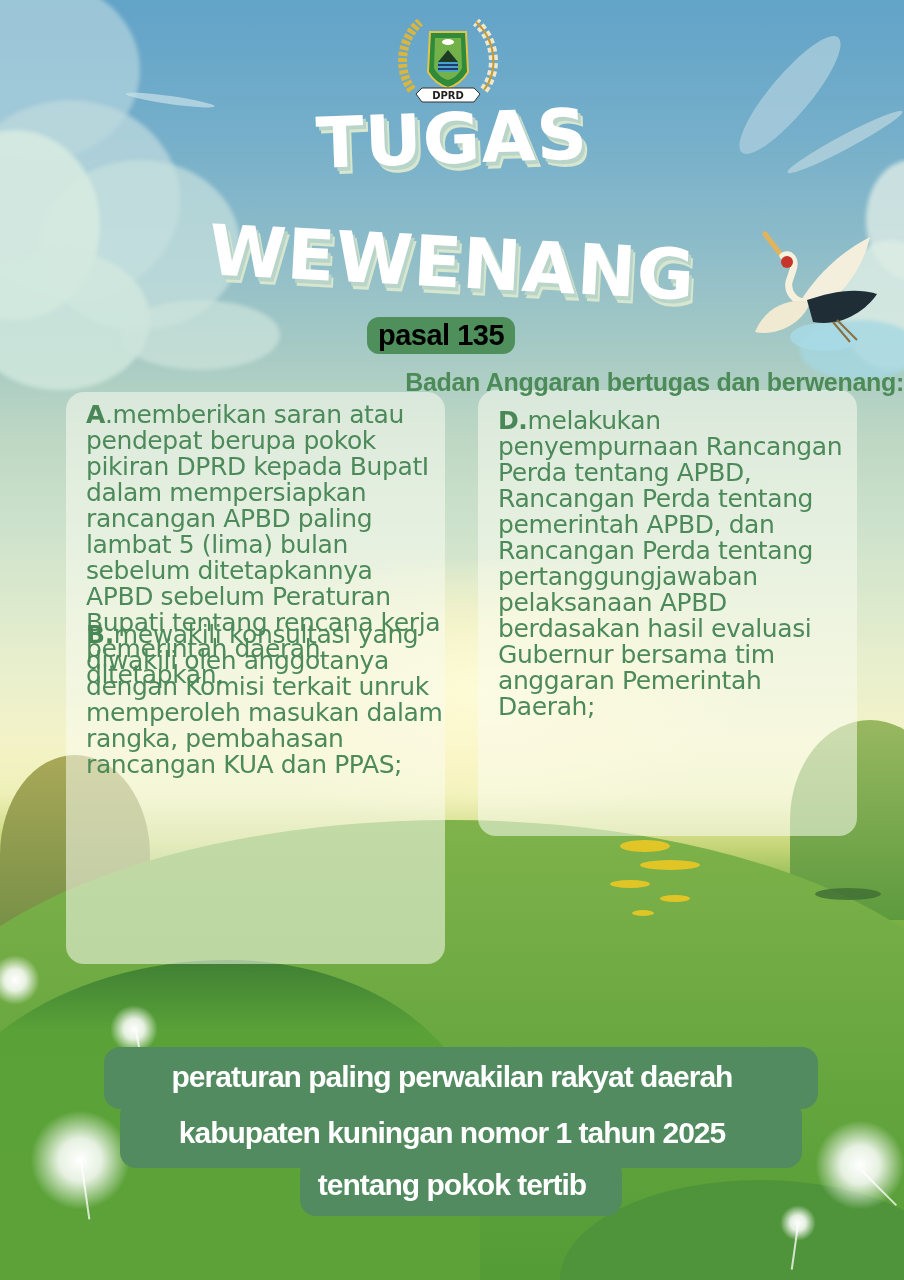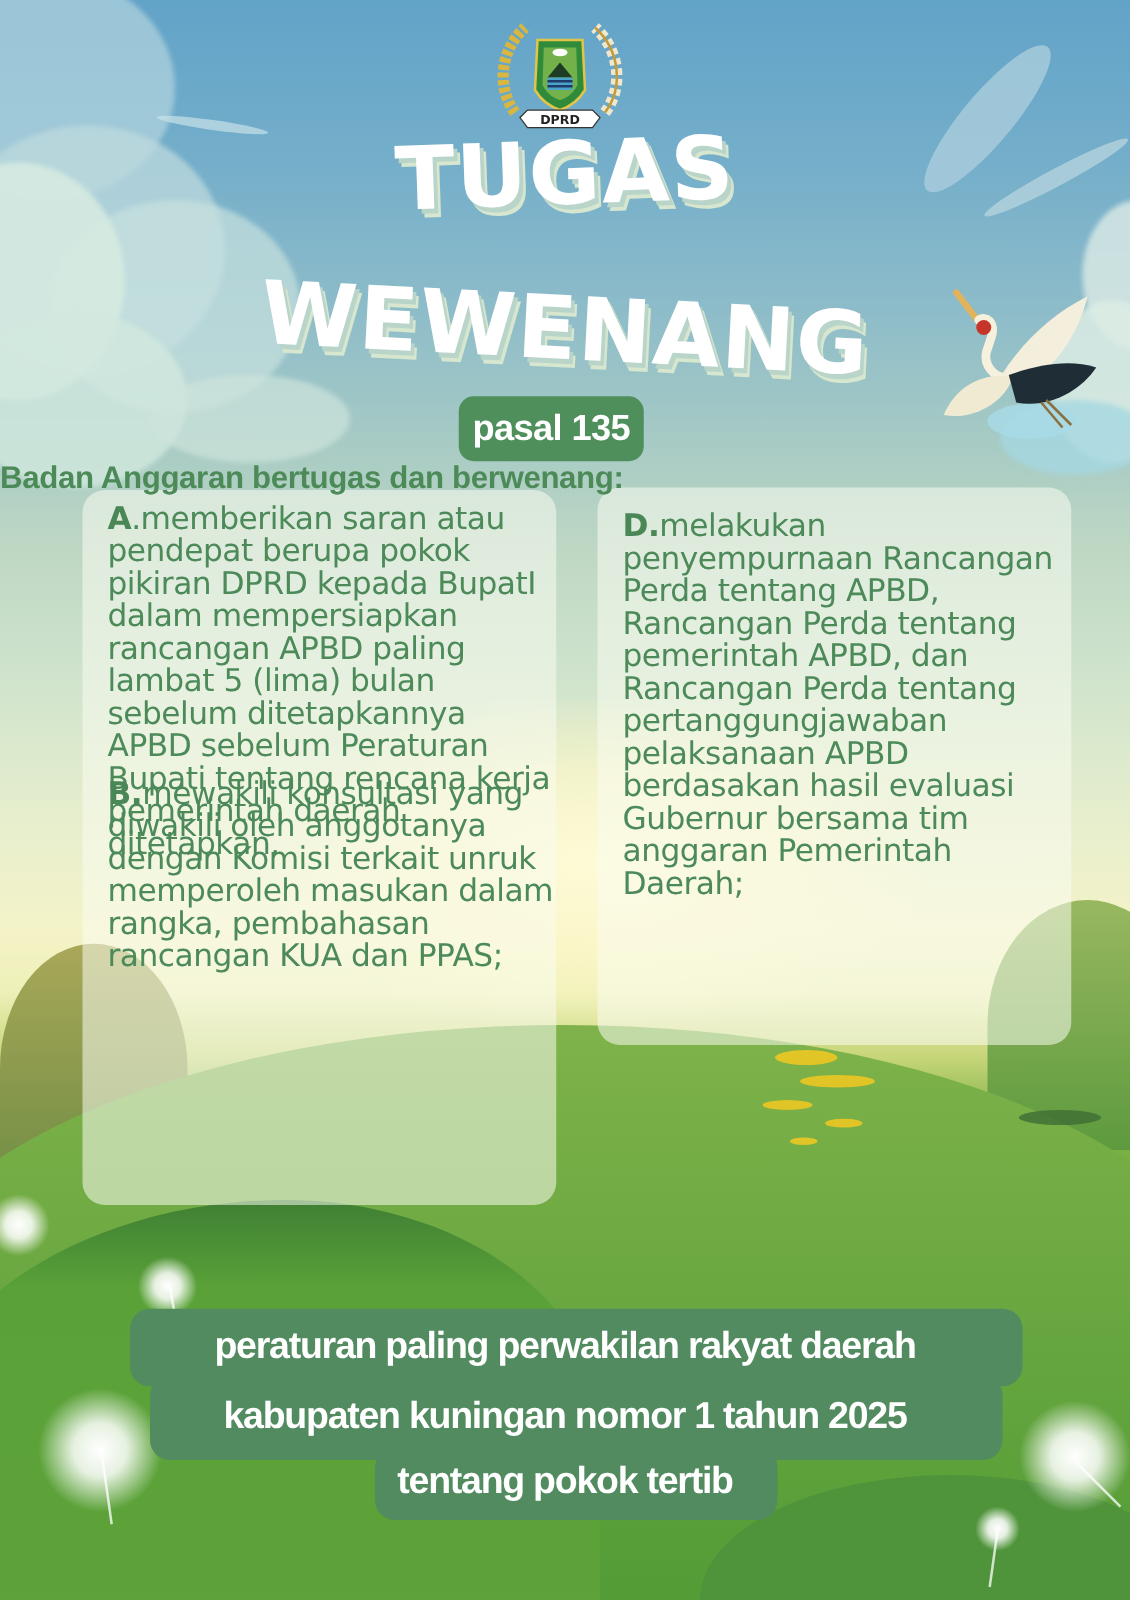--- a/index.html
+++ b/index.html
@@ -34,27 +34,27 @@
     position: absolute; left: 0; width: 904px; text-align: center;
     font-family: "DejaVu Sans", sans-serif; font-weight: bold; color: #ffffff;
     letter-spacing: 1px;
     text-shadow: 3px 4px 0 #b9d4c8, 5px 7px 0 #d6e6cf;
   }
   .t1 { top: 98px; font-size: 70px; transform: rotate(-2deg); }
   .t2 { top: 168px; font-size: 68px; }
   .t3 { top: 222px; font-size: 70px; transform: rotate(3deg); }
 
   .pasal-badge {
-    position: absolute; left: 367px; top: 317px; width: 148px; height: 52px;
+    position: absolute; left: 367px; top: 317px; width: 148px; height: 37px;
     background: #4e8f5c; border-radius: 12px;
-    color: #ffffff; font-weight: bold; font-size: 29px;
+    color: #000000; font-weight: bold; font-size: 29px;
     display: flex; align-items: center; justify-content: center; letter-spacing: -0.5px;
   }
   .subheading {
-    position: absolute; left: 0; top: 368px; width: 904px; text-align: left;
+    position: absolute; left: 0; top: 368px; width: 904px; text-align: right;
     font-weight: bold; font-size: 25px; color: #4c8b58; letter-spacing: -0.3px;
   }
 
   .panel {
     position: absolute; background: rgba(250,252,240,0.55);
     border-radius: 18px;
   }
   .panel-left { left: 66px; top: 392px; width: 379px; height: 572px; }
   .panel-right { left: 478px; top: 390px; width: 379px; height: 446px; }
 

